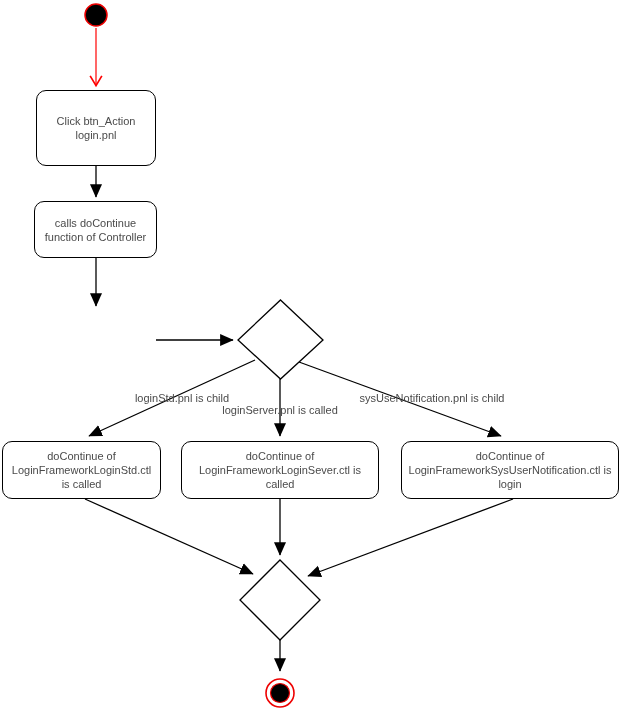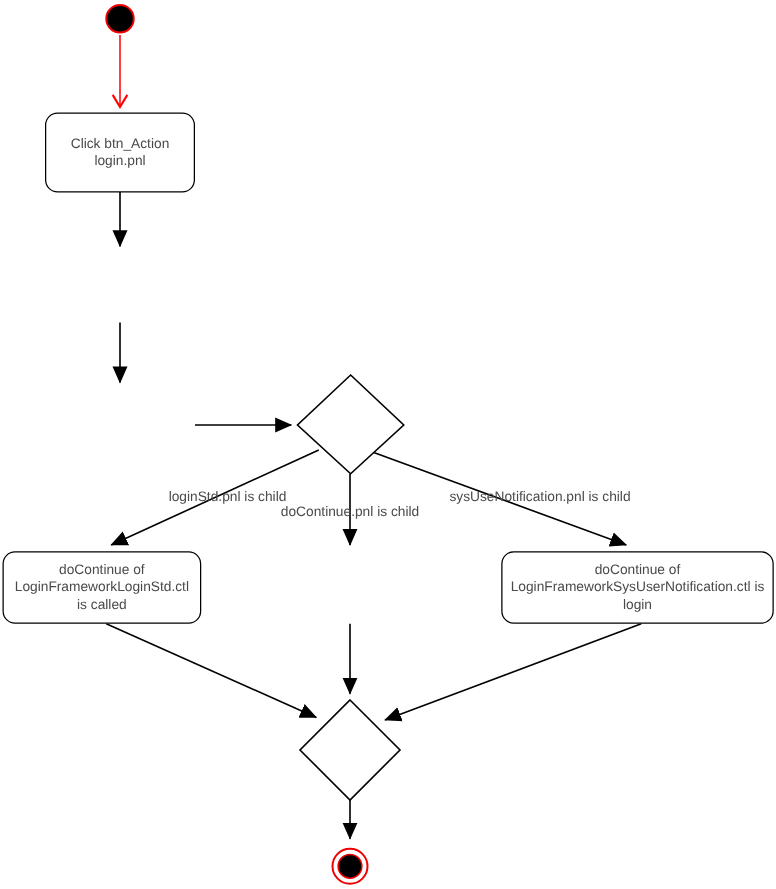--- a/index.html
+++ b/index.html
@@ -68,28 +68,30 @@
     <path d="M280,560 L320,600 L280,640 L240,600 Z" fill="#ffffff" stroke="#000000" stroke-width="1.3"></path>
 
     <circle cx="96" cy="15" r="11" fill="#000000" stroke="#ee0000" stroke-width="1.5"></circle>
 
     <g>
       <circle cx="280" cy="693" r="14" fill="#ffffff" stroke="#ee0000" stroke-width="1.6"></circle>
       <circle cx="280" cy="693" r="9.5" fill="#000000" stroke="#ee0000" stroke-width="1.2"></circle>
     </g>
   </svg>
 
-  <div class="box" style="left:36px; top:90px; width:120px; height:64px;">Click btn_Action login.pnl</div>
+  <div class="box" style="left:36px; top:90px; width:120px; height:76px;">Click btn_Action login.pnl</div>
 
+  <div class="box" style="left:34px; top:201px; width:123px; height:57px;">calls doContinue function of Controller</div>
 
 
   <div class="box" style="left:2px; top:441px; width:159px; height:58px;">doContinue of LoginFrameworkLoginStd.ctl is called</div>
 
+  <div class="box" style="left:181px; top:441px; width:198px; height:58px;">doContinue of LoginFrameworkLoginSever.ctl is called</div>
 
   <div class="box" style="left:401px; top:441px; width:218px; height:58px;">doContinue of LoginFrameworkSysUserNotification.ctl is login</div>
 
   <div class="edge-label" style="left:170px; top:392px;padding-left:24px;">loginStd.pnl is child</div>
 
-  <div class="edge-label" style="left:280px; top:404px;">doContinue.pnl is child</div>
+  <div class="edge-label" style="left:280px; top:404px;">loginServer.pnl is called</div>
 
   <div class="edge-label" style="left:404px; top:392px;margin-left:28px;">sysUseNotification.pnl is child</div>
 
 </div>
 
 </body></html>

